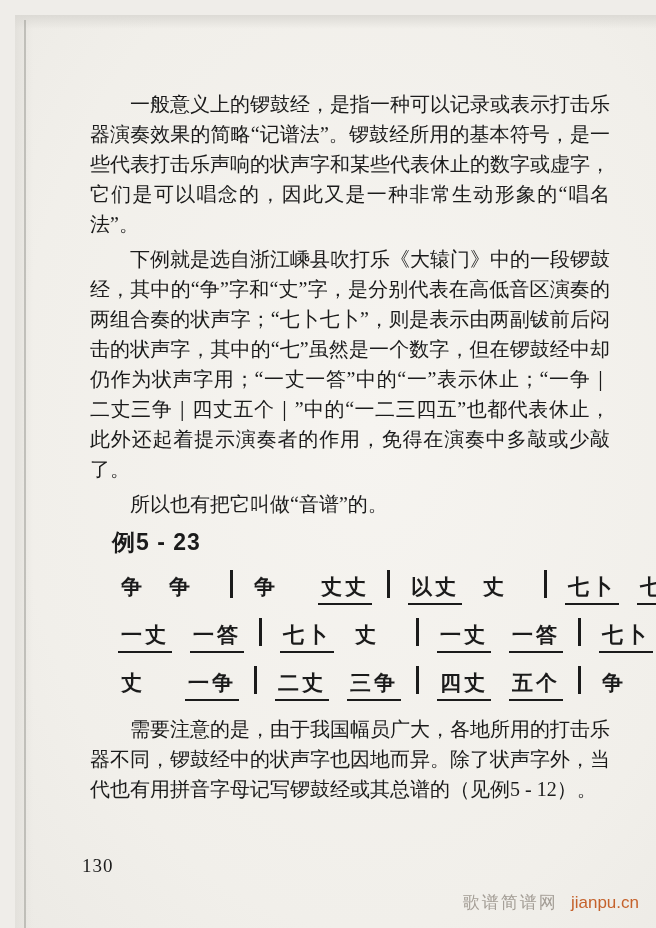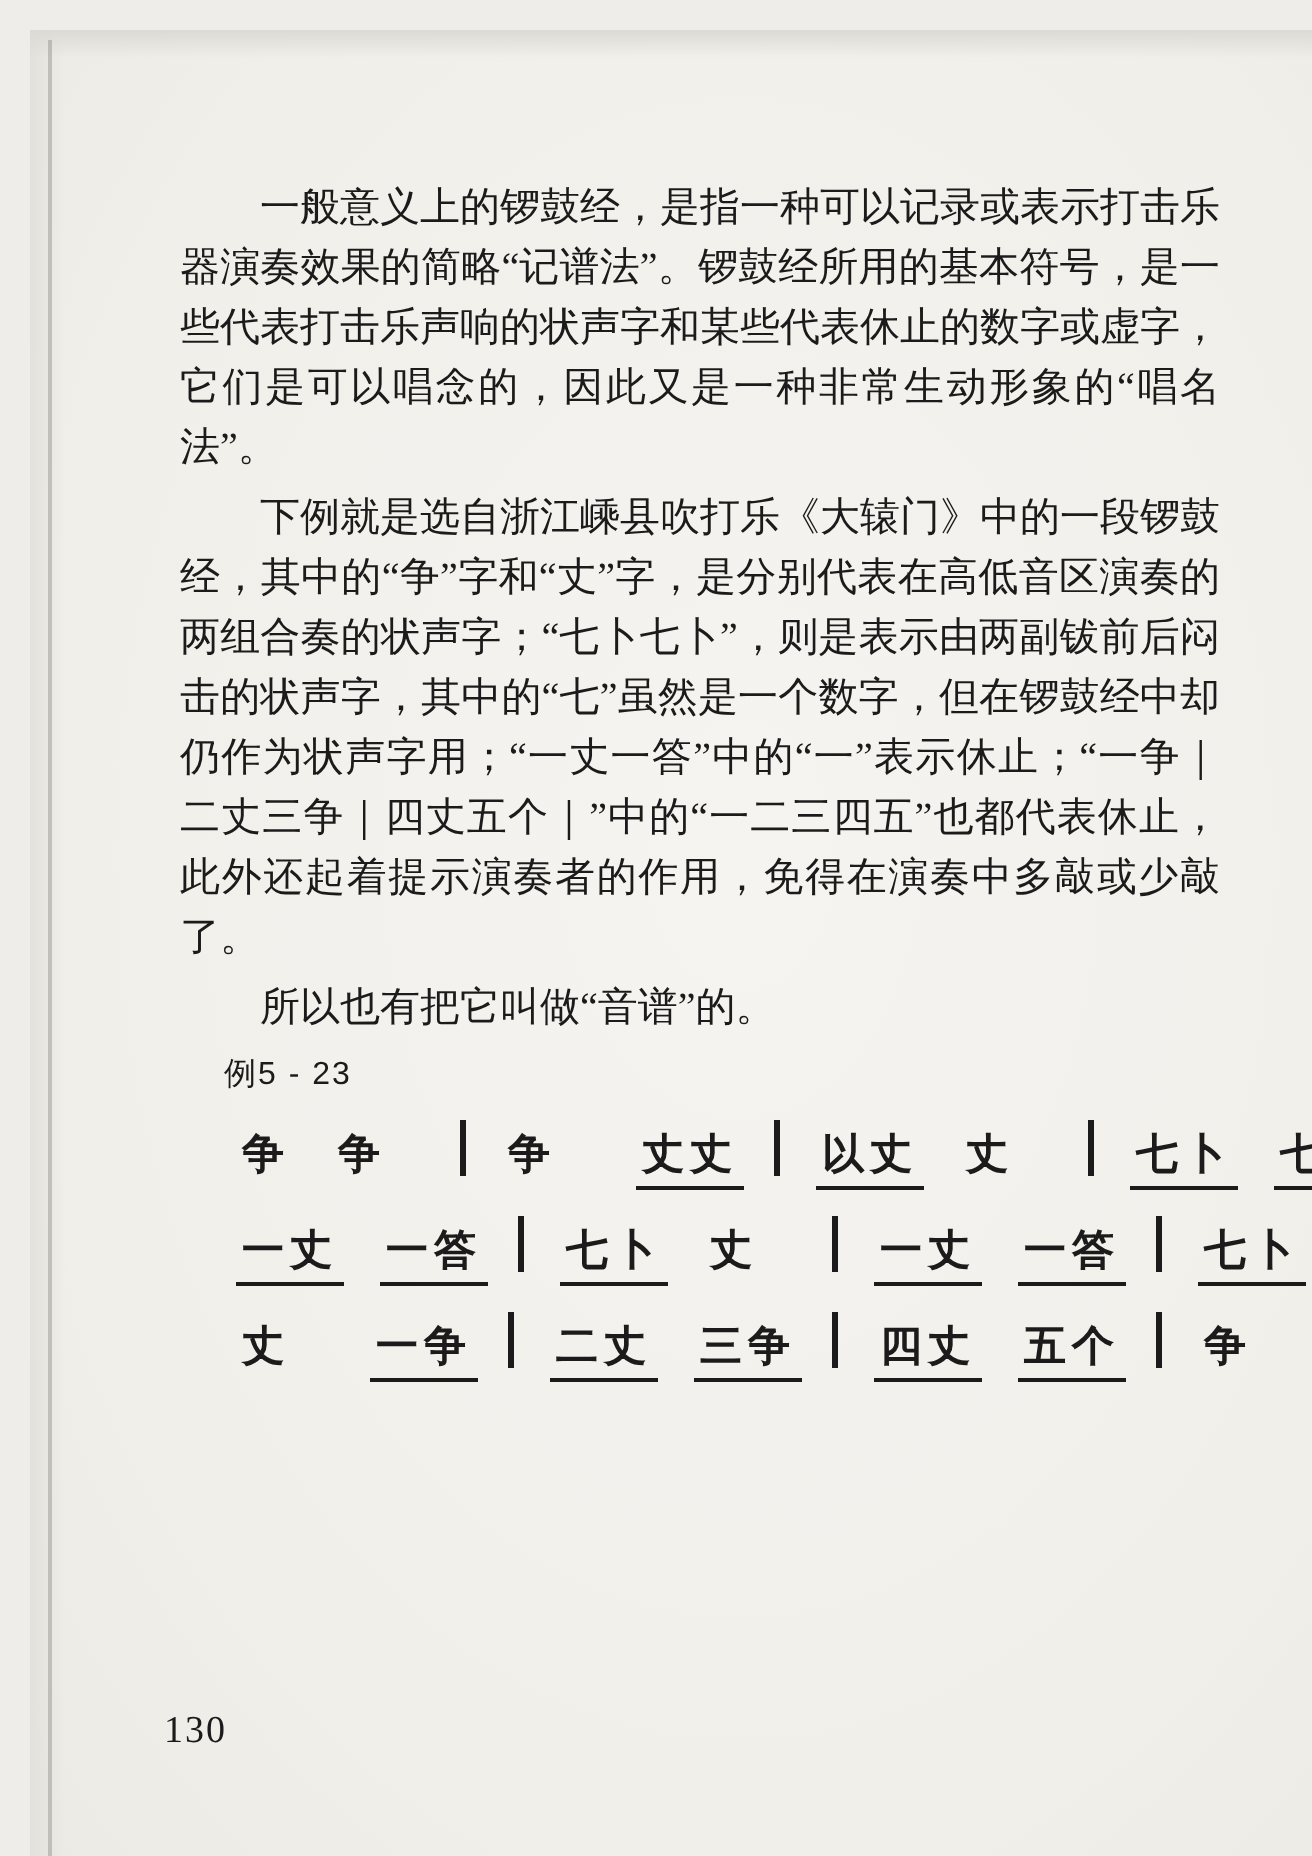--- a/index.html
+++ b/index.html
@@ -28,22 +28,22 @@
   .para {
     font-size:20px;
     line-height:30px;
     text-align:justify;
     text-indent:2em;
   }
   
   .notation { margin:8px 0 6px 0; }
   .not-label {
     font-family:"Liberation Sans","DejaVu Sans",sans-serif;
-    font-weight:normal;
-    font-size:16px;
+    font-weight:bold;
+    font-size:23px;
     margin:0 0 12px 32px;
     letter-spacing:1px;
   }
   .not-line {
     display:flex;
     align-items:flex-start;
     height:42px;
     margin-left:28px;
     margin-bottom:6px;
     font-size:21px;
@@ -133,18 +133,23 @@
             <span class="not-token u">四丈</span>
             <span class="not-token u">五个</span>
             <span class="not-bar"></span>
             <span class="not-token w">争</span>
             <span class="not-token u">尽争</span>
           </div>
         </div>
     </div>
 
     <div id="paras-bottom">
+        <div class="para">需要注意的是，由于我国幅员广大，各地所用的打击乐器不同，锣鼓经中的状声字也因地而异。除了状声字外，当代也有用拼音字母记写锣鼓经或其总谱的（见例5 - 12）。</div>
       </div>
   </div>
 
   <div class="page-number">130</div>
 
+  <div class="watermark">
+    <span class="wm-name" style="color: rgb(163, 157, 149);">歌谱简谱网</span>
+    <span class="wm-url" style="color: rgb(197, 98, 44);">jianpu.cn</span>
+  </div>
 </div>
 
 </body></html>

